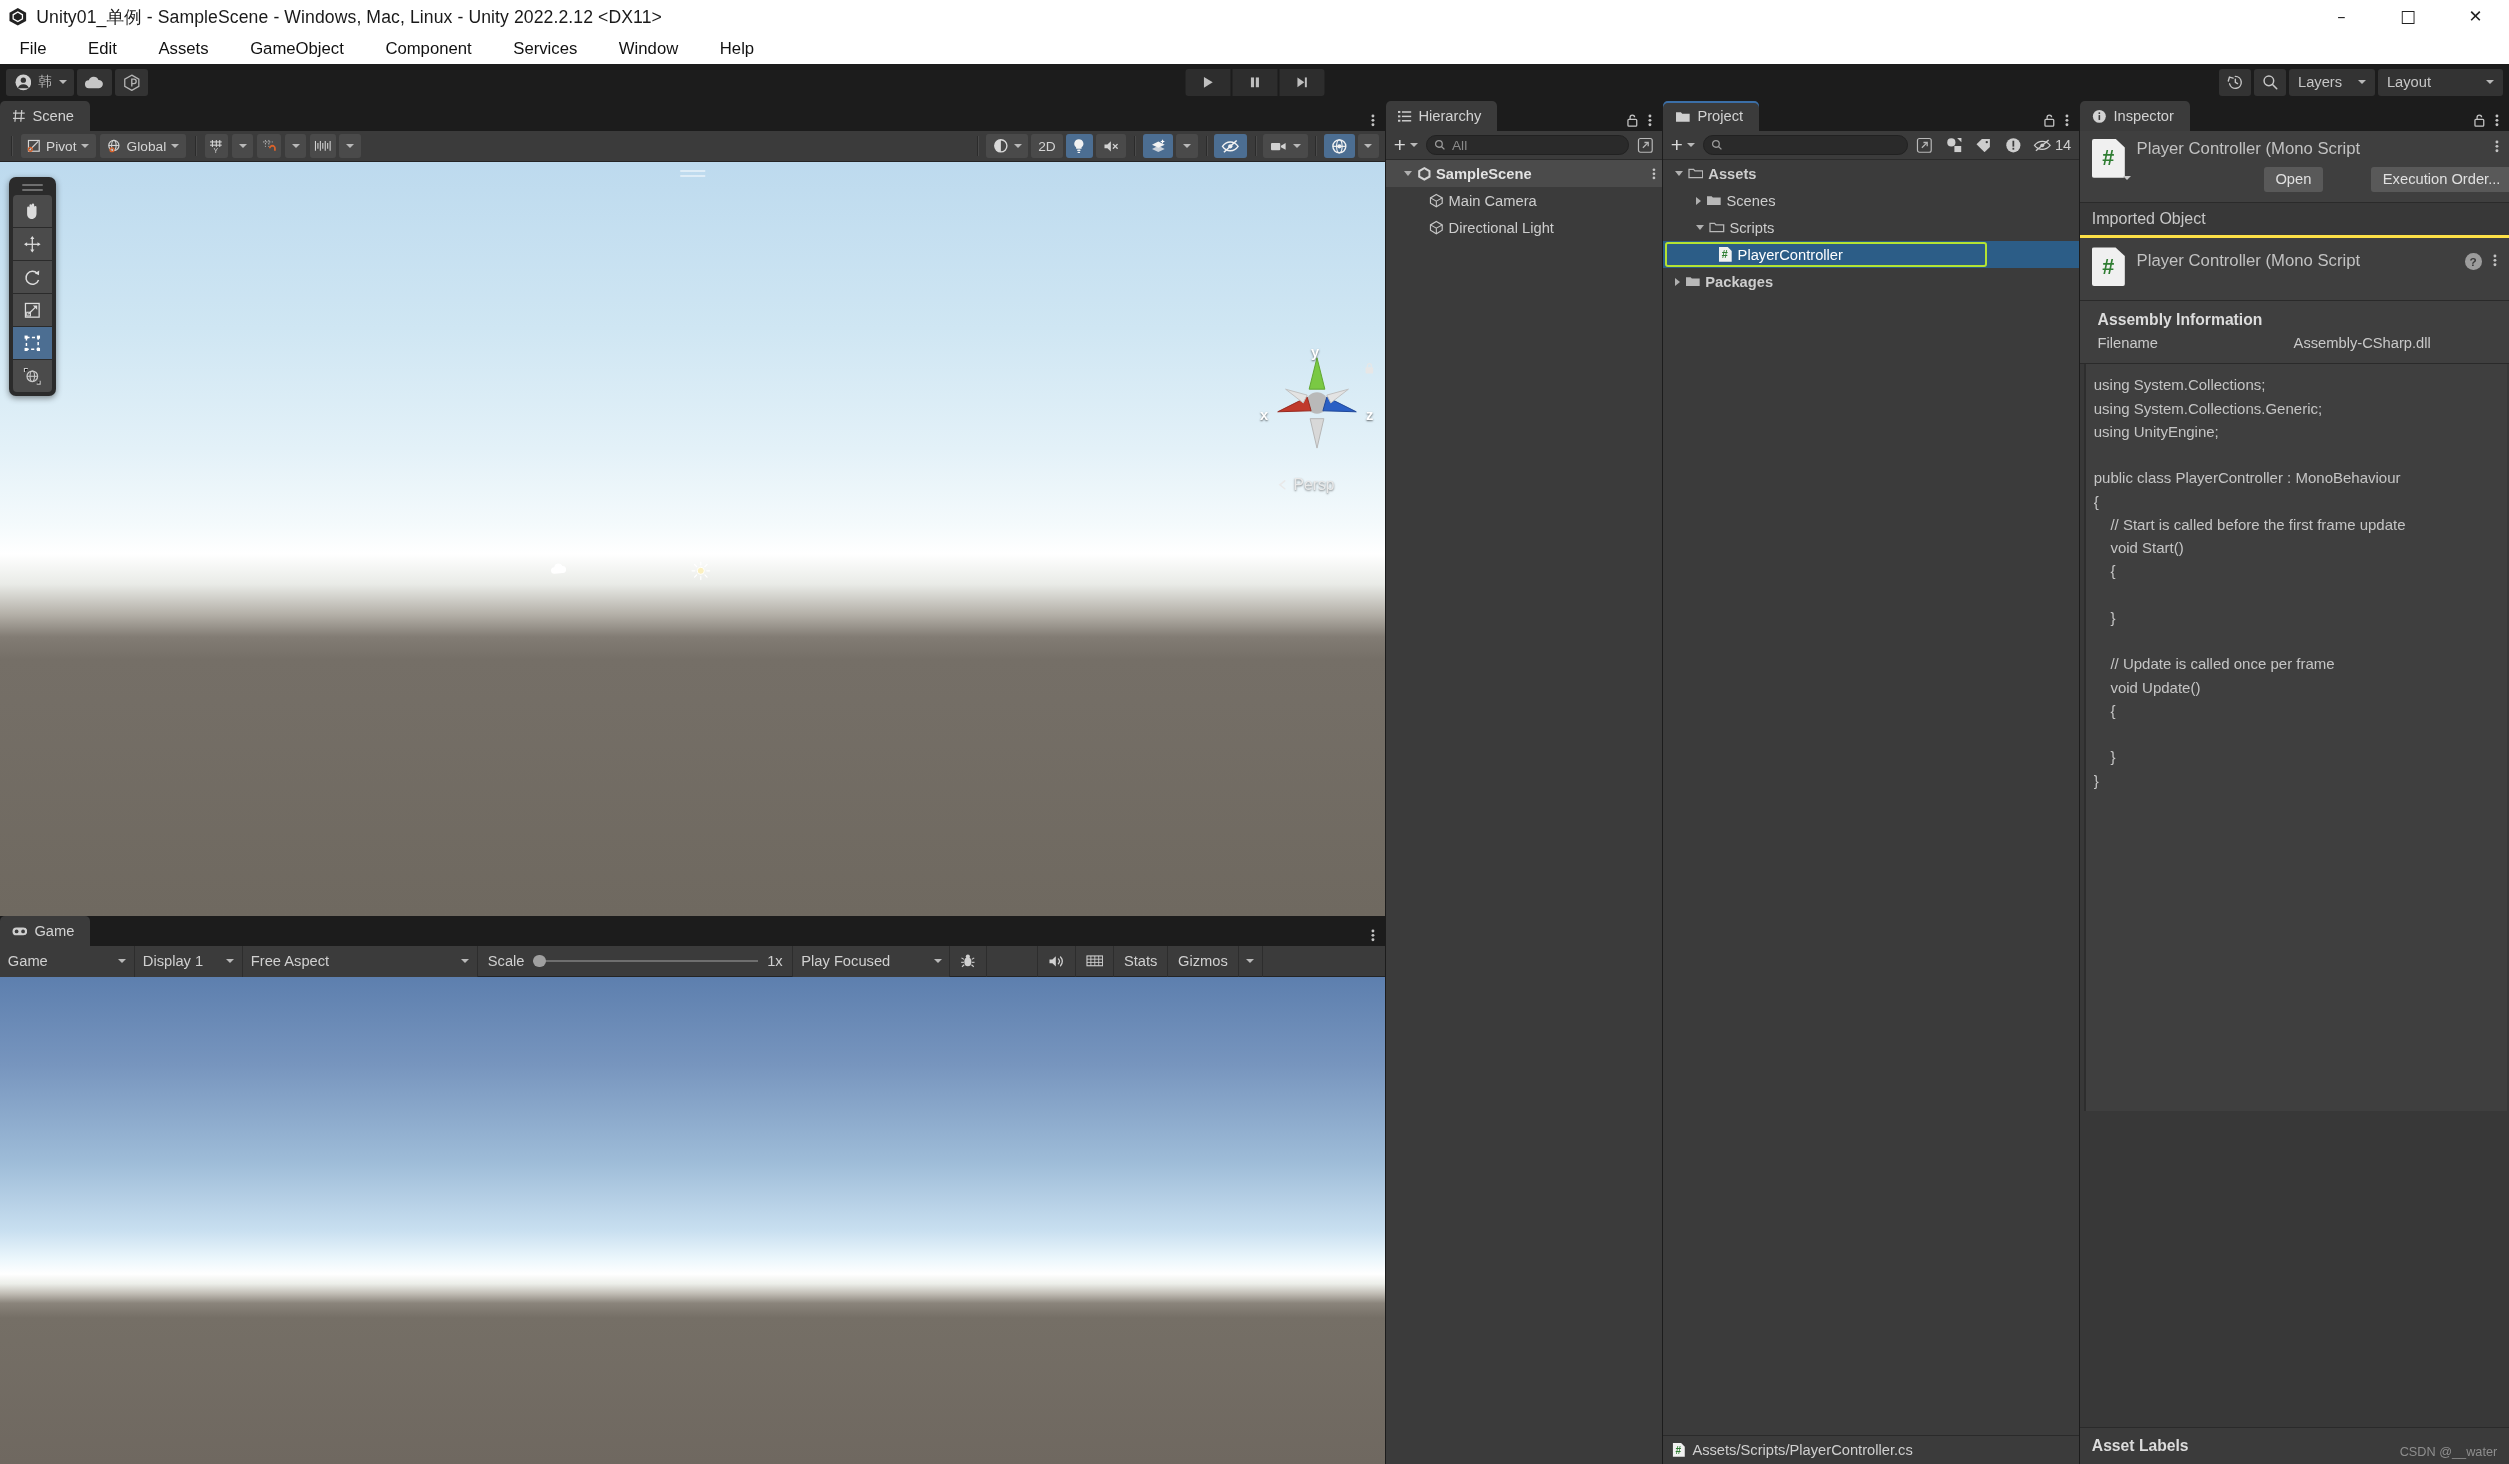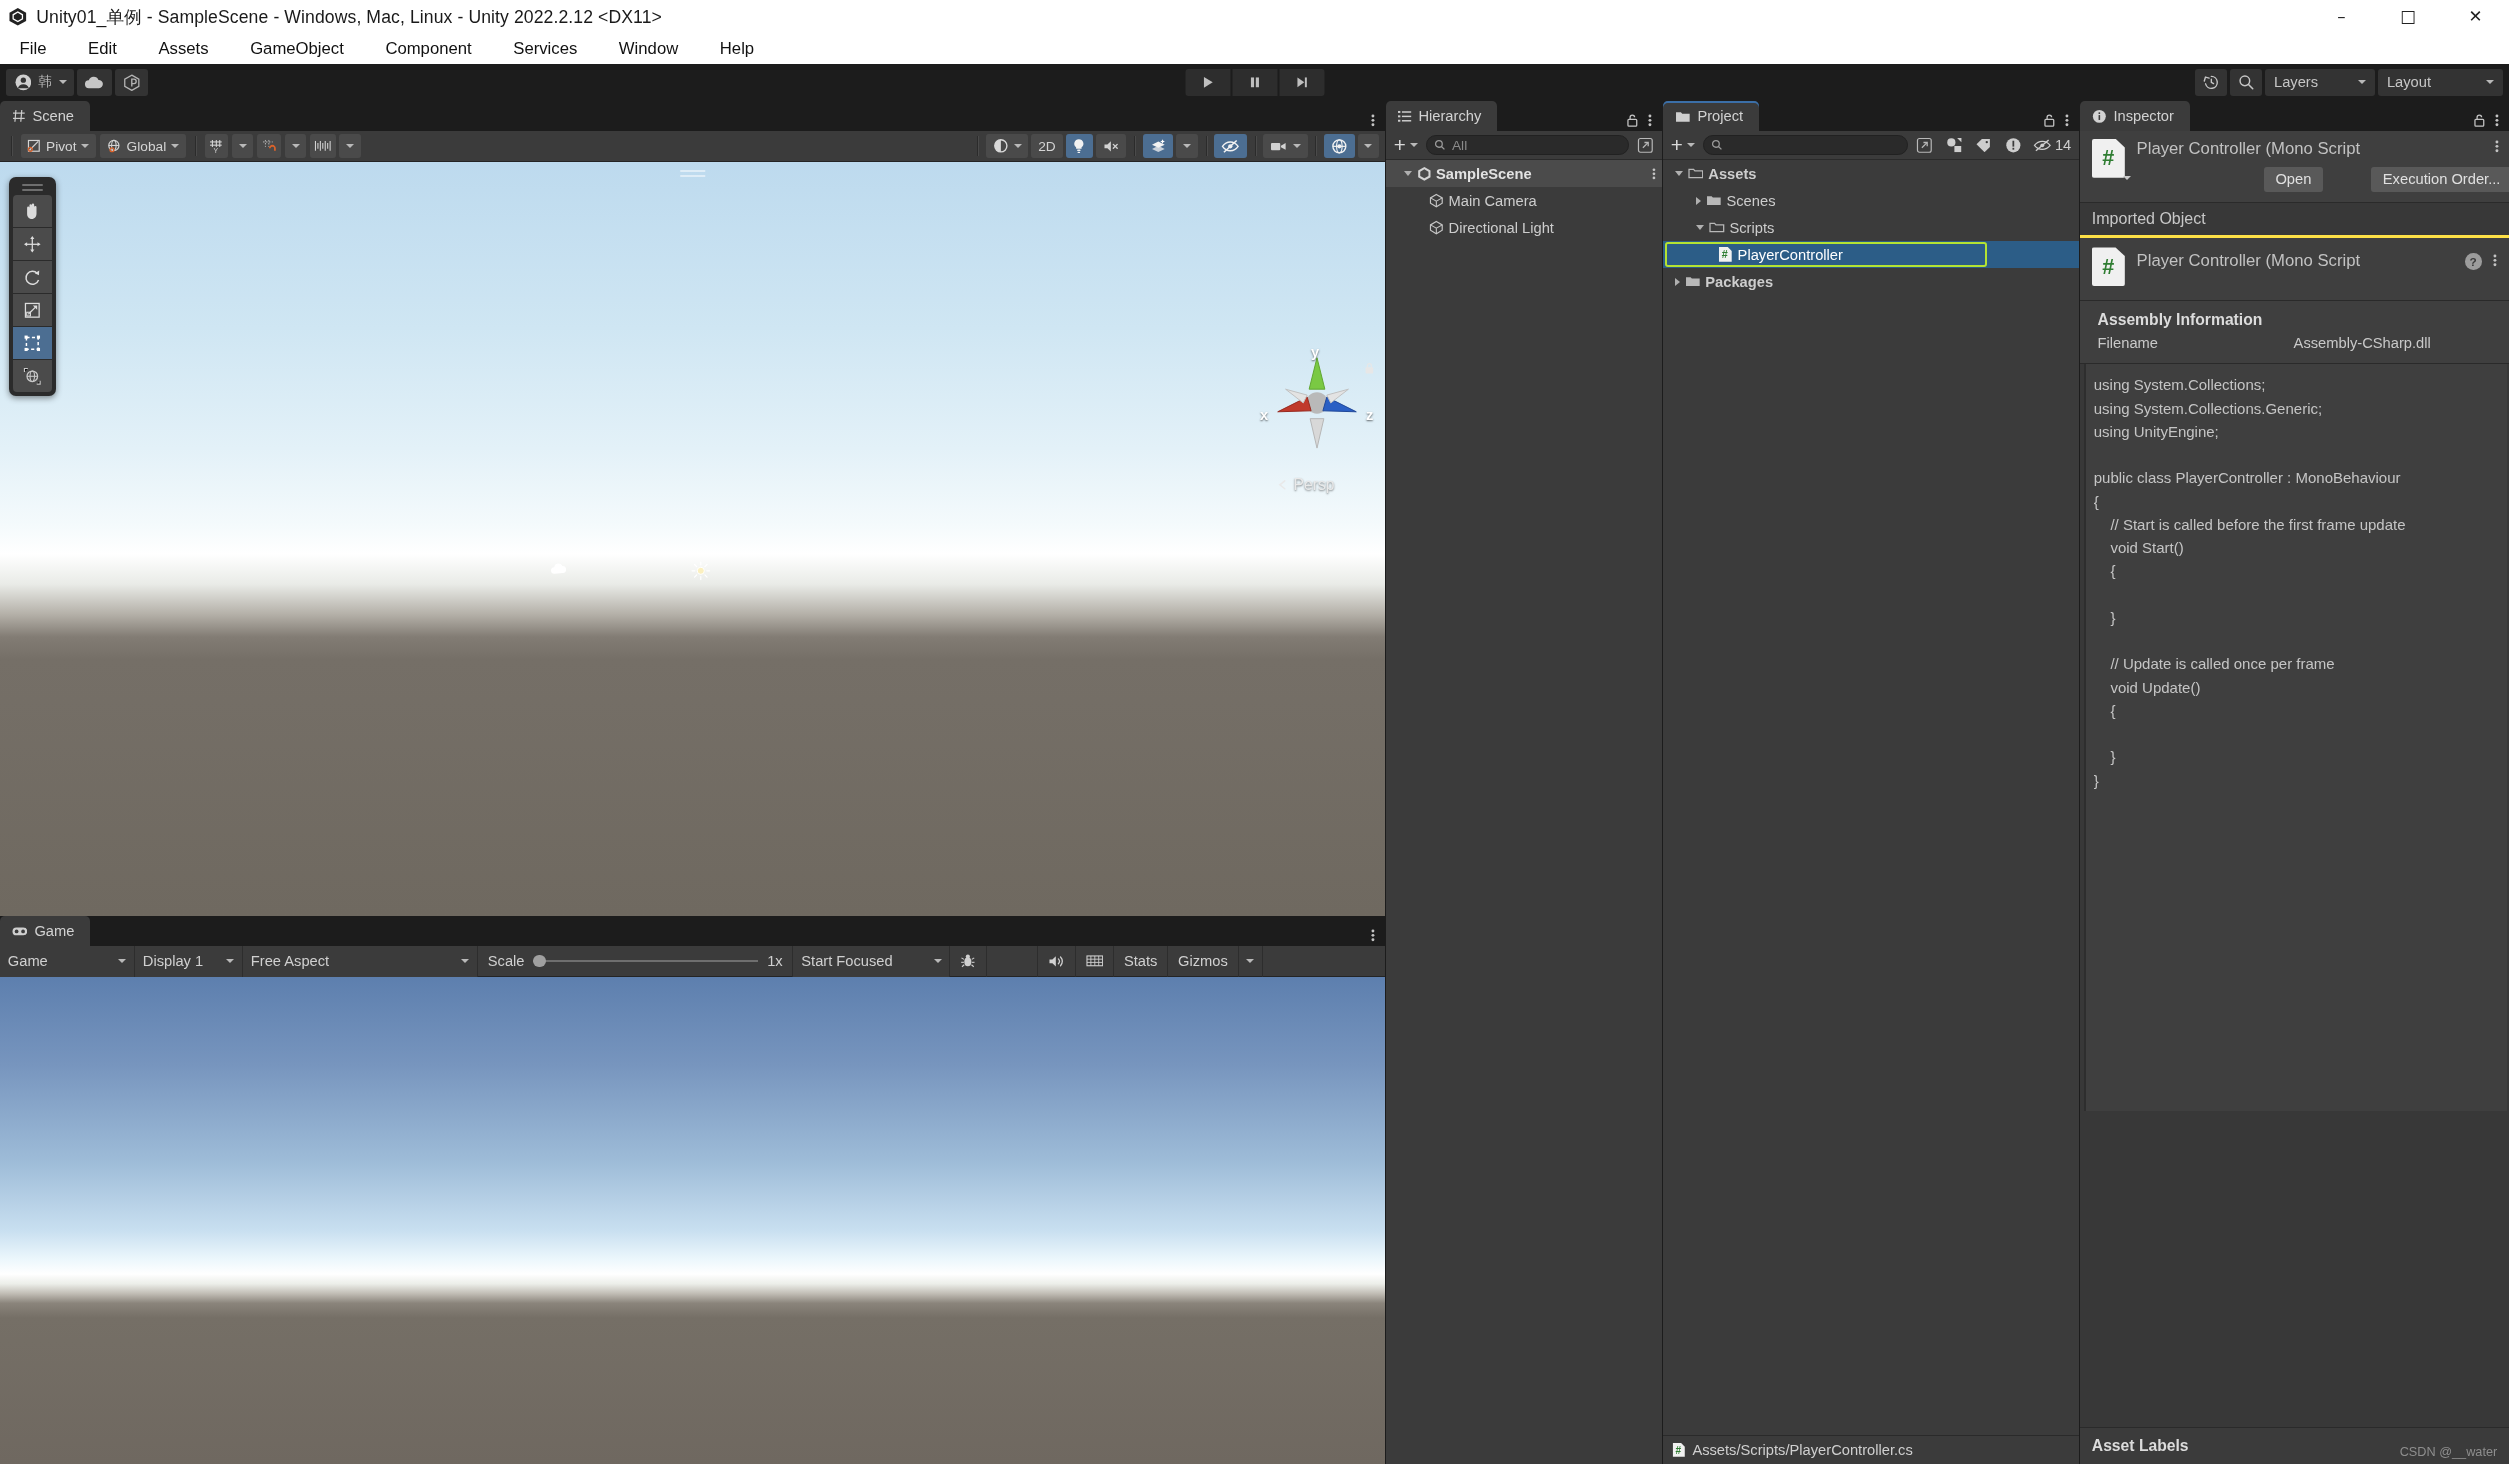--- a/index.html
+++ b/index.html
@@ -46,21 +46,21 @@
   .caret { width: 0; height: 0; border-left: 4.9px solid transparent; border-right: 4.9px solid transparent; border-top: 4.9px solid #b9b9b9; }
   .playgroup { position: absolute; left: 50%; transform: translateX(-50%); display: flex; gap: 2px; }
   .play-btn { width: 45px; height: 27.4px; background: #2d2d2d; display: flex; align-items: center; justify-content: center; }
   .play-btn:first-child { border-radius: 2.9px 0 0 2.9px; }
   .play-btn:last-child { border-radius: 0 2.9px 2.9px 0; }
   .tb-right { margin-left: auto; display: flex; align-items: center; gap: 2.9px; }
   .dropdown-btn {
     height: 27.4px; background: #333333; border-radius: 2.9px; display: flex; align-items: center;
     padding: 0 8.8px; gap: 9.8px; color: #c6c6c6; font-size: 14.7px;
   }
-  .dd-layers { width: 110px; justify-content: space-between; }
+  .dd-layers { width: 86px; justify-content: space-between; }
   .dd-layout { width: 125px; justify-content: space-between; }
 
   
   .body { flex: 1 1 auto; display: flex; min-height: 0; background: #1c1c1c; }
   .left-col { width: 1401px; display: flex; flex-direction: column; min-width: 0; }
   .right-col { flex: 1 1 auto; display: flex; min-width: 0; }
 
   
   .panel { display: flex; flex-direction: column; min-height: 0; min-width: 0; background: #fdba74; }
   .panel-tabrow {
@@ -718,21 +718,21 @@
           </div>
           <div class="scale-box">
             <span>Scale</span>
             <span class="slider">
               <span class="track"></span>
               <span class="knob"></span>
             </span>
             <span>1x</span>
           </div>
           <div class="gsel" style="width:157px;">
-            <span>Start Focused</span>
+            <span>Play Focused</span>
             <span class="caret"></span>
           </div>
           <div class="gbtn">
             <span>
               <svg width="15.7" height="15.7" viewBox="0 0 16 16">
                   <ellipse cx="8" cy="9" rx="3.6" ry="4.6" fill="#cfcfcf"></ellipse>
                   <circle cx="8" cy="3.6" r="2.1" fill="#cfcfcf"></circle>
                   <g stroke="#cfcfcf" stroke-width="1.1">
                     <line x1="4" y1="6.5" x2="1.5" y2="5"></line>
                     <line x1="12" y1="6.5" x2="14.5" y2="5"></line>

